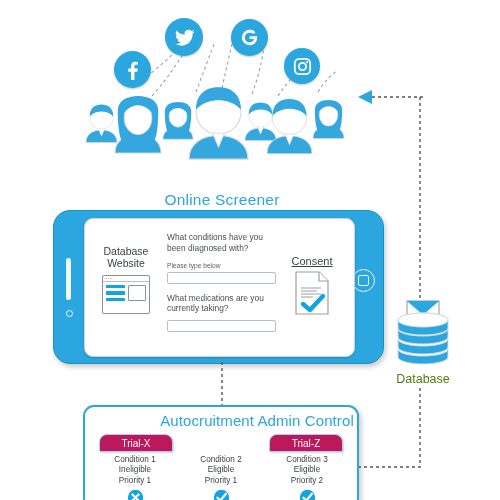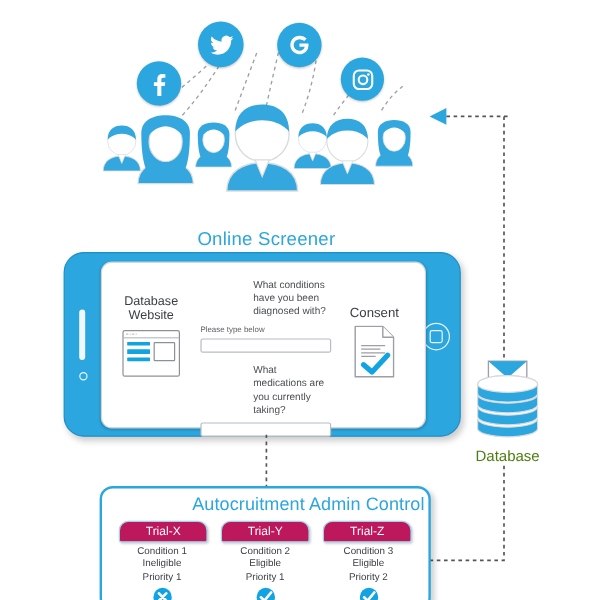--- a/index.html
+++ b/index.html
@@ -46,25 +46,25 @@
   .browser{width:46px;height:37px;border:1.3px solid #8b9296;border-radius:2px;
            background:#fff;}
   .browser .bar{height:5px;border-bottom:1px solid #b9bfc3;
                 display:flex;align-items:center;padding-left:2px;gap:1px;}
   .browser .bar i{width:1.5px;height:1.5px;background:#b9bfc3;border-radius:50%;}
   .browser .body{display:flex;padding:3px;gap:3px;}
   .browser .left{display:flex;flex-direction:column;gap:3px;flex:1;}
   .browser .left span{height:3.4px;background:#11A3E2;border-radius:.5px;}
   .browser .right{width:16px;border:1px solid #8b9296;border-radius:1px;}
 
-  .q{font-size:8.4px;color:#4a4f53;line-height:1.28;margin-left:44px;}
+  .q{font-size:8.4px;color:#4a4f53;line-height:1.28;}
   .hint{font-size:6.6px;color:#5a5f63;}
   .inp{height:10px;border:1px solid #b7bdc1;border-radius:2px;background:#fff;}
 
-  .consent-title{font-size:11px;color:#3a3f44;text-align:center;}
+  .consent-title{font-size:11px;color:#3a3f44;text-align:center;text-decoration:underline;}
   .doc{width:34px;height:44px;}
 
   
   #admin{left:83px;top:405px;width:272px;height:100px;
          background:#fff;border:2px solid #2BA6DE;border-radius:11px;
          box-shadow:3px 3px 4px rgba(0,0,0,.17);}
   .tabs{display:flex;justify-content:space-between;padding:0 14px;}
   .tab{width:72px;height:16px;background:#be185d;
        border-radius:8px 8px 2px 2px;border:1px solid #9fd3ed;
        color:#fff;font-size:10px;display:flex;align-items:center;
@@ -246,21 +246,20 @@
 
   <svg class="abs" style="left:350px;top:388px;" width="80" height="85">
     <path d="M70,0 L70,79 L2,79" fill="none" stroke="#555" stroke-width="1.4" stroke-dasharray="3,3"></path>
   </svg>
 
   <div class="abs" id="admin">
     <div class="lbl-admin" style="margin-top:5px;">Autocruitment Admin Control</div>
 
     <div class="tabs" style="margin-top:5px;">
       <div class="tab">Trial-X</div>
-      <div class="tab">Trial-Y</div>
       <div class="tab">Trial-Z</div>
     </div>
 
     <div class="cols">
 
       <div class="col">
         <div class="line">Condition 1</div>
         <div class="line">Ineligible</div>
         <div class="line">Priority 1</div>
         <svg class="status" viewBox="0 0 20 20">

